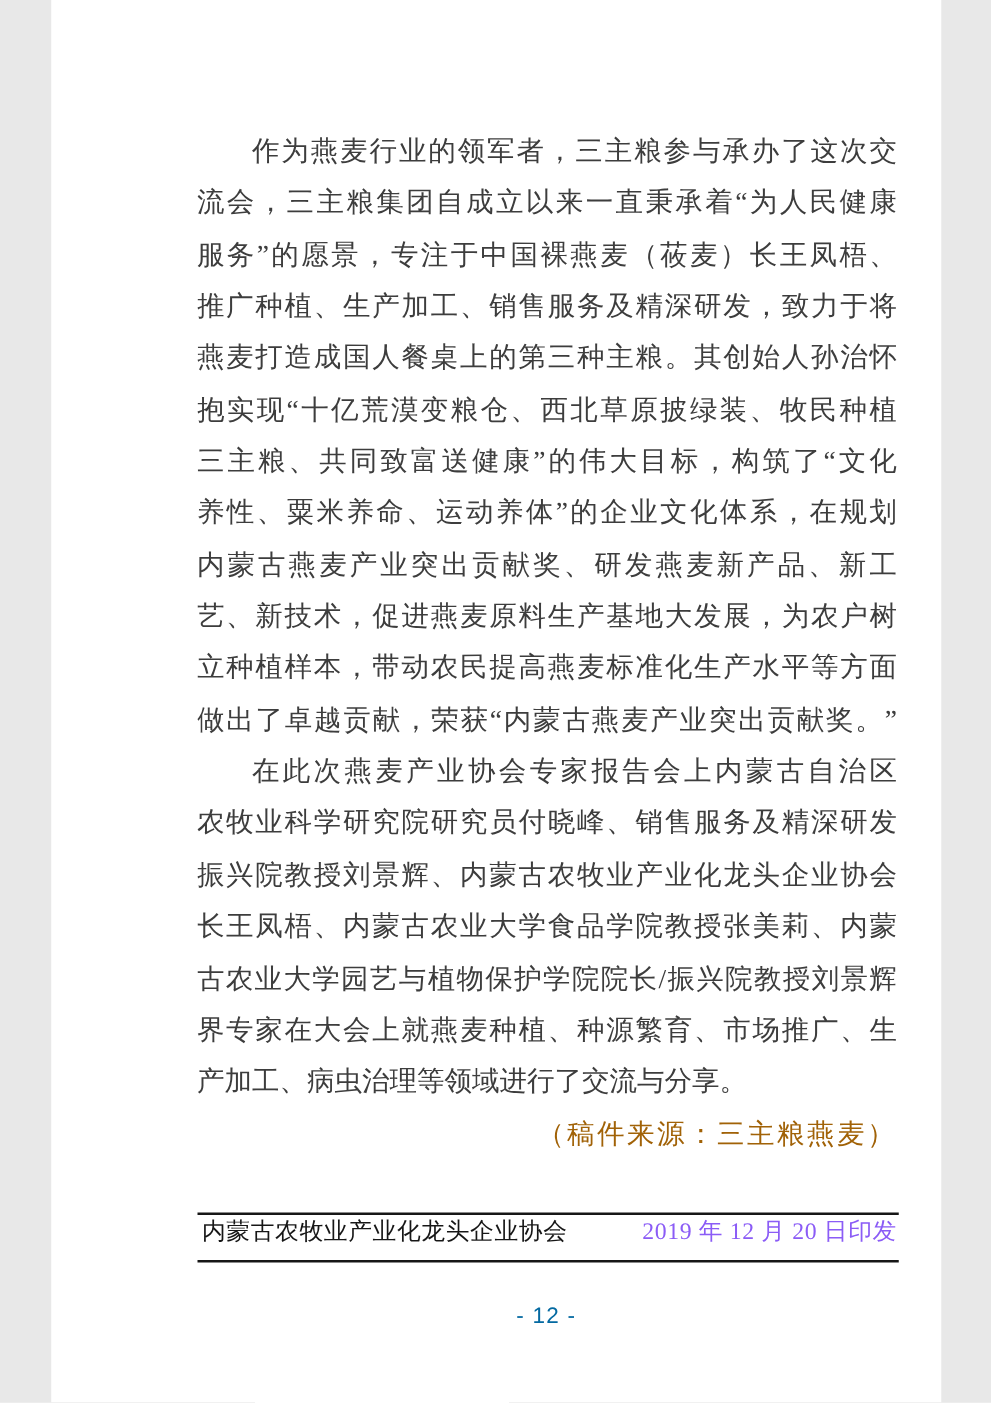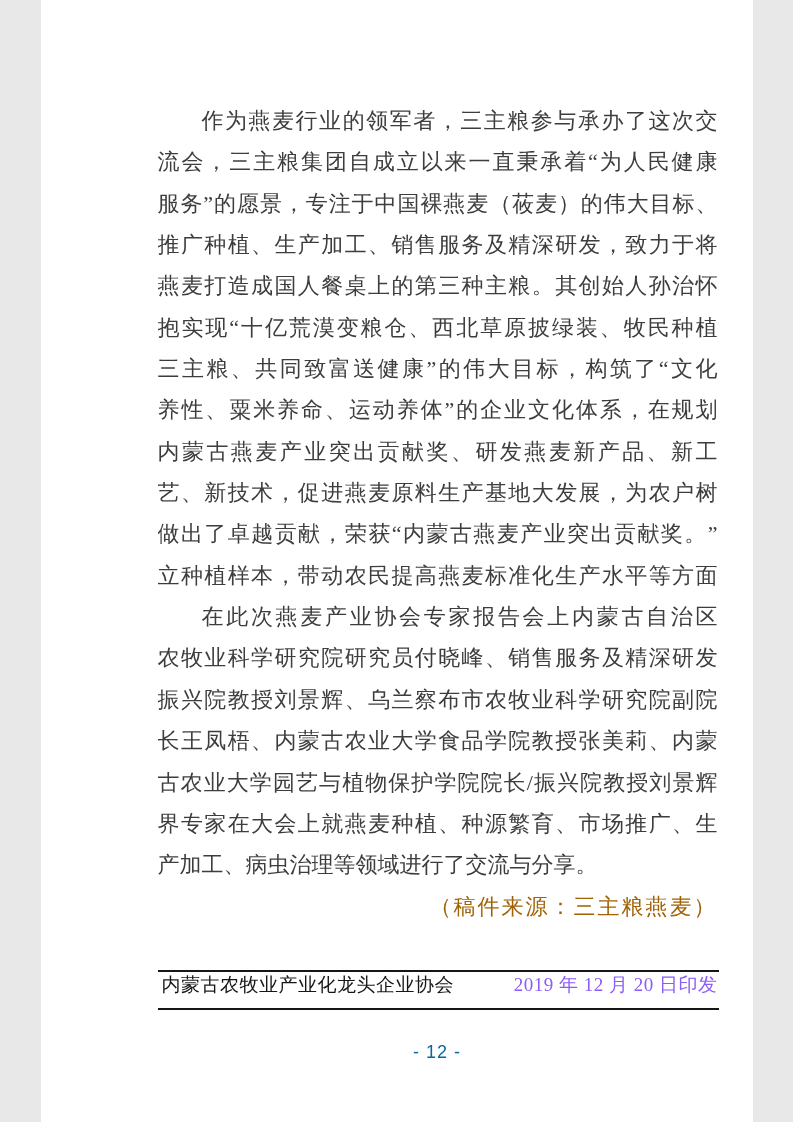--- a/index.html
+++ b/index.html
@@ -88,36 +88,36 @@
 </head>
 <body>
 
 <div class="page">
 
   <div class="body-text">
 
     <div class="para para-1">
         <div class="line">作为燕麦行业的领军者，三主粮参与承办了这次交</div>
         <div class="line">流会，三主粮集团自成立以来一直秉承着“为人民健康</div>
-        <div class="line">服务”的愿景，专注于中国裸燕麦（莜麦）的伟大目标、</div>
+        <div class="line">服务”的愿景，专注于中国裸燕麦（莜麦）长王凤梧、</div>
         <div class="line">推广种植、生产加工、销售服务及精深研发，致力于将</div>
         <div class="line">燕麦打造成国人餐桌上的第三种主粮。其创始人孙治怀</div>
         <div class="line">抱实现“十亿荒漠变粮仓、西北草原披绿装、牧民种植</div>
         <div class="line">三主粮、共同致富送健康”的伟大目标，构筑了“文化</div>
         <div class="line">养性、粟米养命、运动养体”的企业文化体系，在规划</div>
         <div class="line">内蒙古燕麦产业突出贡献奖、研发燕麦新产品、新工</div>
         <div class="line">艺、新技术，促进燕麦原料生产基地大发展，为农户树</div>
+        <div class="line">立种植样本，带动农民提高燕麦标准化生产水平等方面</div>
         <div class="line">做出了卓越贡献，荣获“内蒙古燕麦产业突出贡献奖。”</div>
-        <div class="line">立种植样本，带动农民提高燕麦标准化生产水平等方面</div>
       </div>
 
     <div class="para para-2">
         <div class="line">在此次燕麦产业协会专家报告会上内蒙古自治区</div>
         <div class="line">农牧业科学研究院研究员付晓峰、销售服务及精深研发</div>
-        <div class="line">振兴院教授刘景辉、乌兰察布市农牧业科学研究院副院</div>
+        <div class="line">振兴院教授刘景辉、内蒙古农牧业产业化龙头企业协会</div>
         <div class="line">长王凤梧、内蒙古农业大学食品学院教授张美莉、内蒙</div>
         <div class="line">古农业大学园艺与植物保护学院院长/振兴院教授刘景辉</div>
         <div class="line">界专家在大会上就燕麦种植、种源繁育、市场推广、生</div>
         <div class="line">产加工、病虫治理等领域进行了交流与分享。</div>
       </div>
 
     <div class="source-line">（稿件来源：三主粮燕麦）</div>
 
   </div>
 

